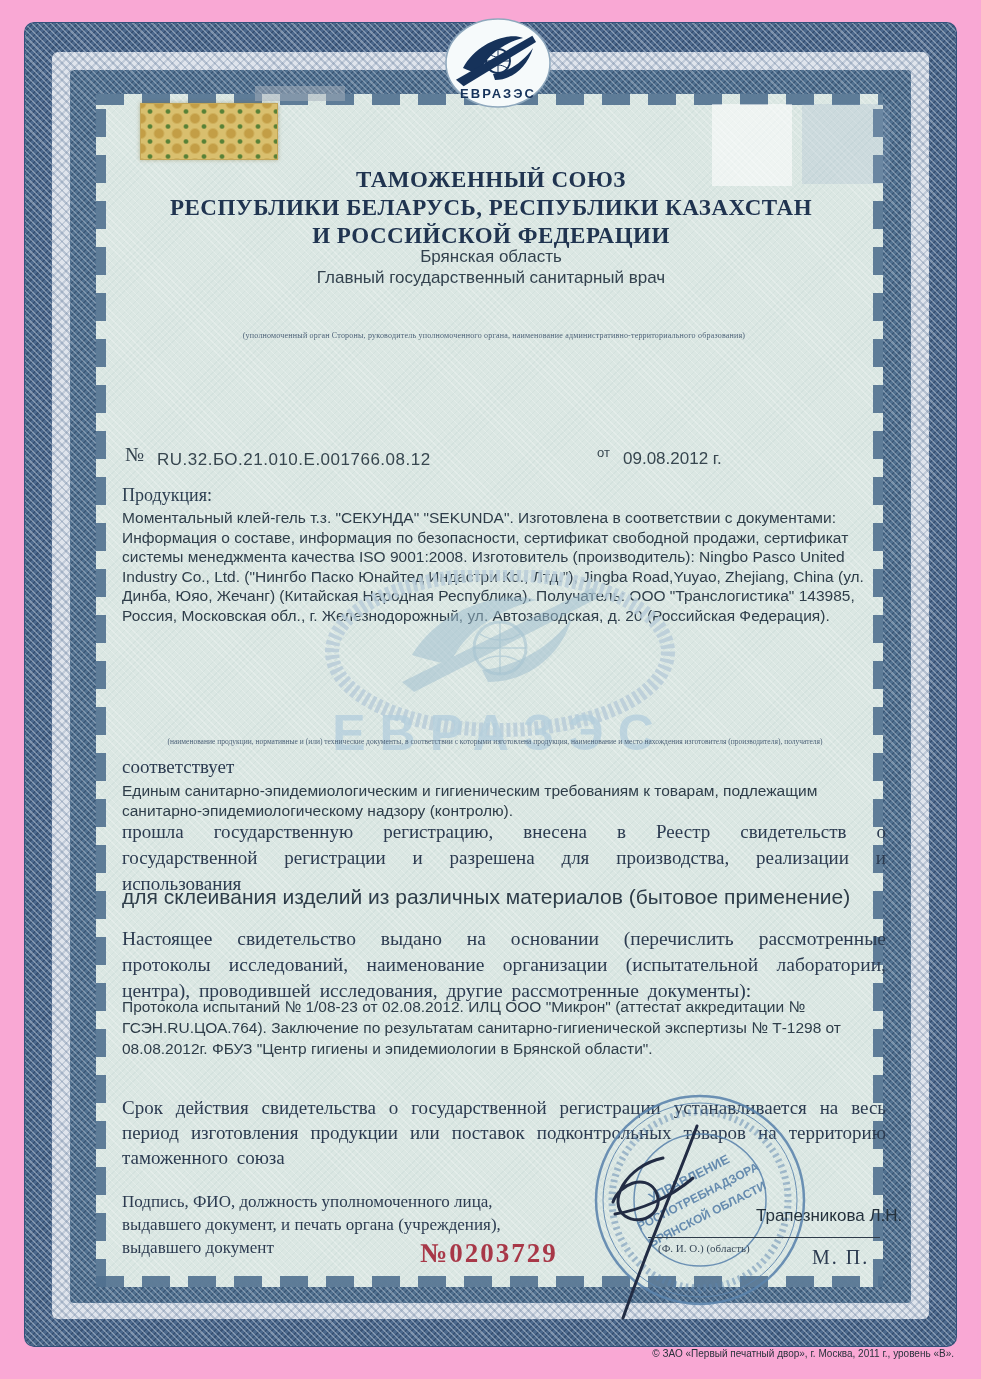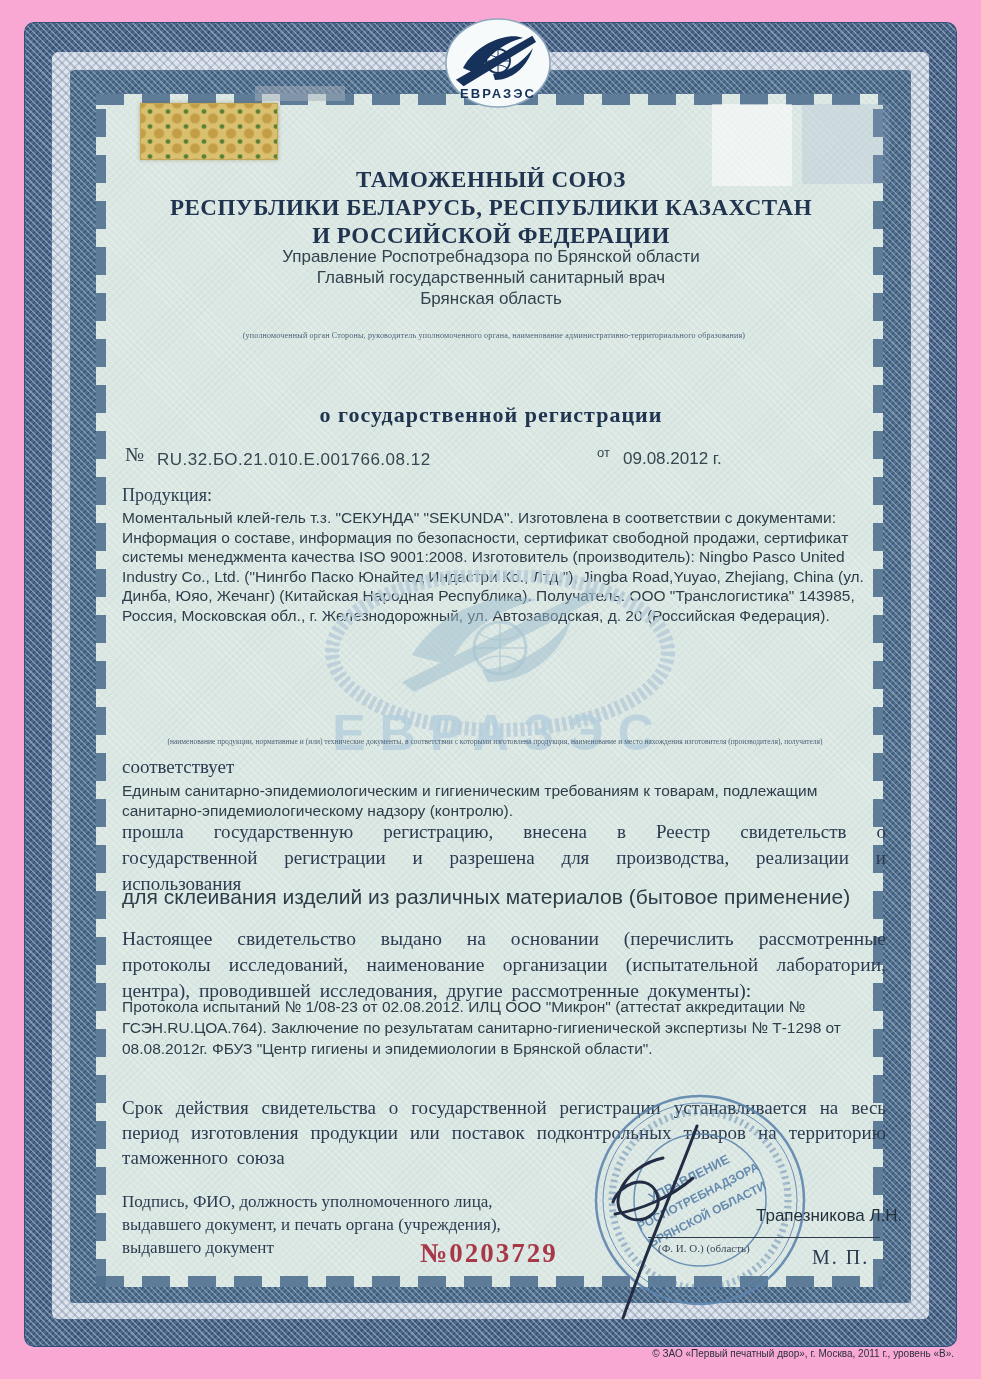--- a/index.html
+++ b/index.html
@@ -144,28 +144,26 @@
     <text x="55" y="82" text-anchor="middle" font-family="Liberation Sans, sans-serif" font-size="13" font-weight="bold" letter-spacing="2" fill="#16325a">ЕВРАЗЭС</text>
   </svg>
 
   <div class="abs header-block">
     <div>ТАМОЖЕННЫЙ СОЮЗ</div>
     <div>РЕСПУБЛИКИ БЕЛАРУСЬ, РЕСПУБЛИКИ КАЗАХСТАН</div>
     <div>И РОССИЙСКОЙ ФЕДЕРАЦИИ</div>
   </div>
 
   <div class="abs authority-block sans">
-    <div>Управление Роспотребнадзора по Брянской области</div>
+    <div>Брянская область</div>
     <div>Главный государственный санитарный врач</div>
-    <div>Брянская область</div>
   </div>
 
   <div class="abs caption1">(уполномоченный орган Стороны, руководитель уполномоченного органа, наименование административно-территориального образования)</div>
 
-  <div class="abs title-sub">о государственной регистрации</div>
 
   <div class="abs number-row sans">
     <span class="num-label" style="font-family:'Liberation Serif',serif">№</span>
     <span class="num-value">RU.32.БО.21.010.Е.001766.08.12</span>
     <span class="num-date-label">от</span>
     <span class="num-date">09.08.2012 г.</span>
   </div>
 
   <div class="abs product-label">Продукция:</div>
   <div class="abs product-text sans">Моментальный клей-гель т.з. "СЕКУНДА" "SEKUNDA". Изготовлена в соответствии с документами: Информация о составе, информация по безопасности, сертификат свободной продажи, сертификат системы менеджмента качества ISO 9001:2008. Изготовитель (производитель): Ningbo Pasco United Industry Co., Ltd. ("Нингбо Паско Юнайтед Индастри Ко., Лтд."), Jingba Road,Yuyao, Zhejiang, China (ул. Динба, Юяо, Жечанг) (Китайская Народная Республика).  Получатель: ООО "Транслогистика" 143985, Россия, Московская обл., г. Железнодорожный, ул. Автозаводская, д. 20 (Российская Федерация).</div>

